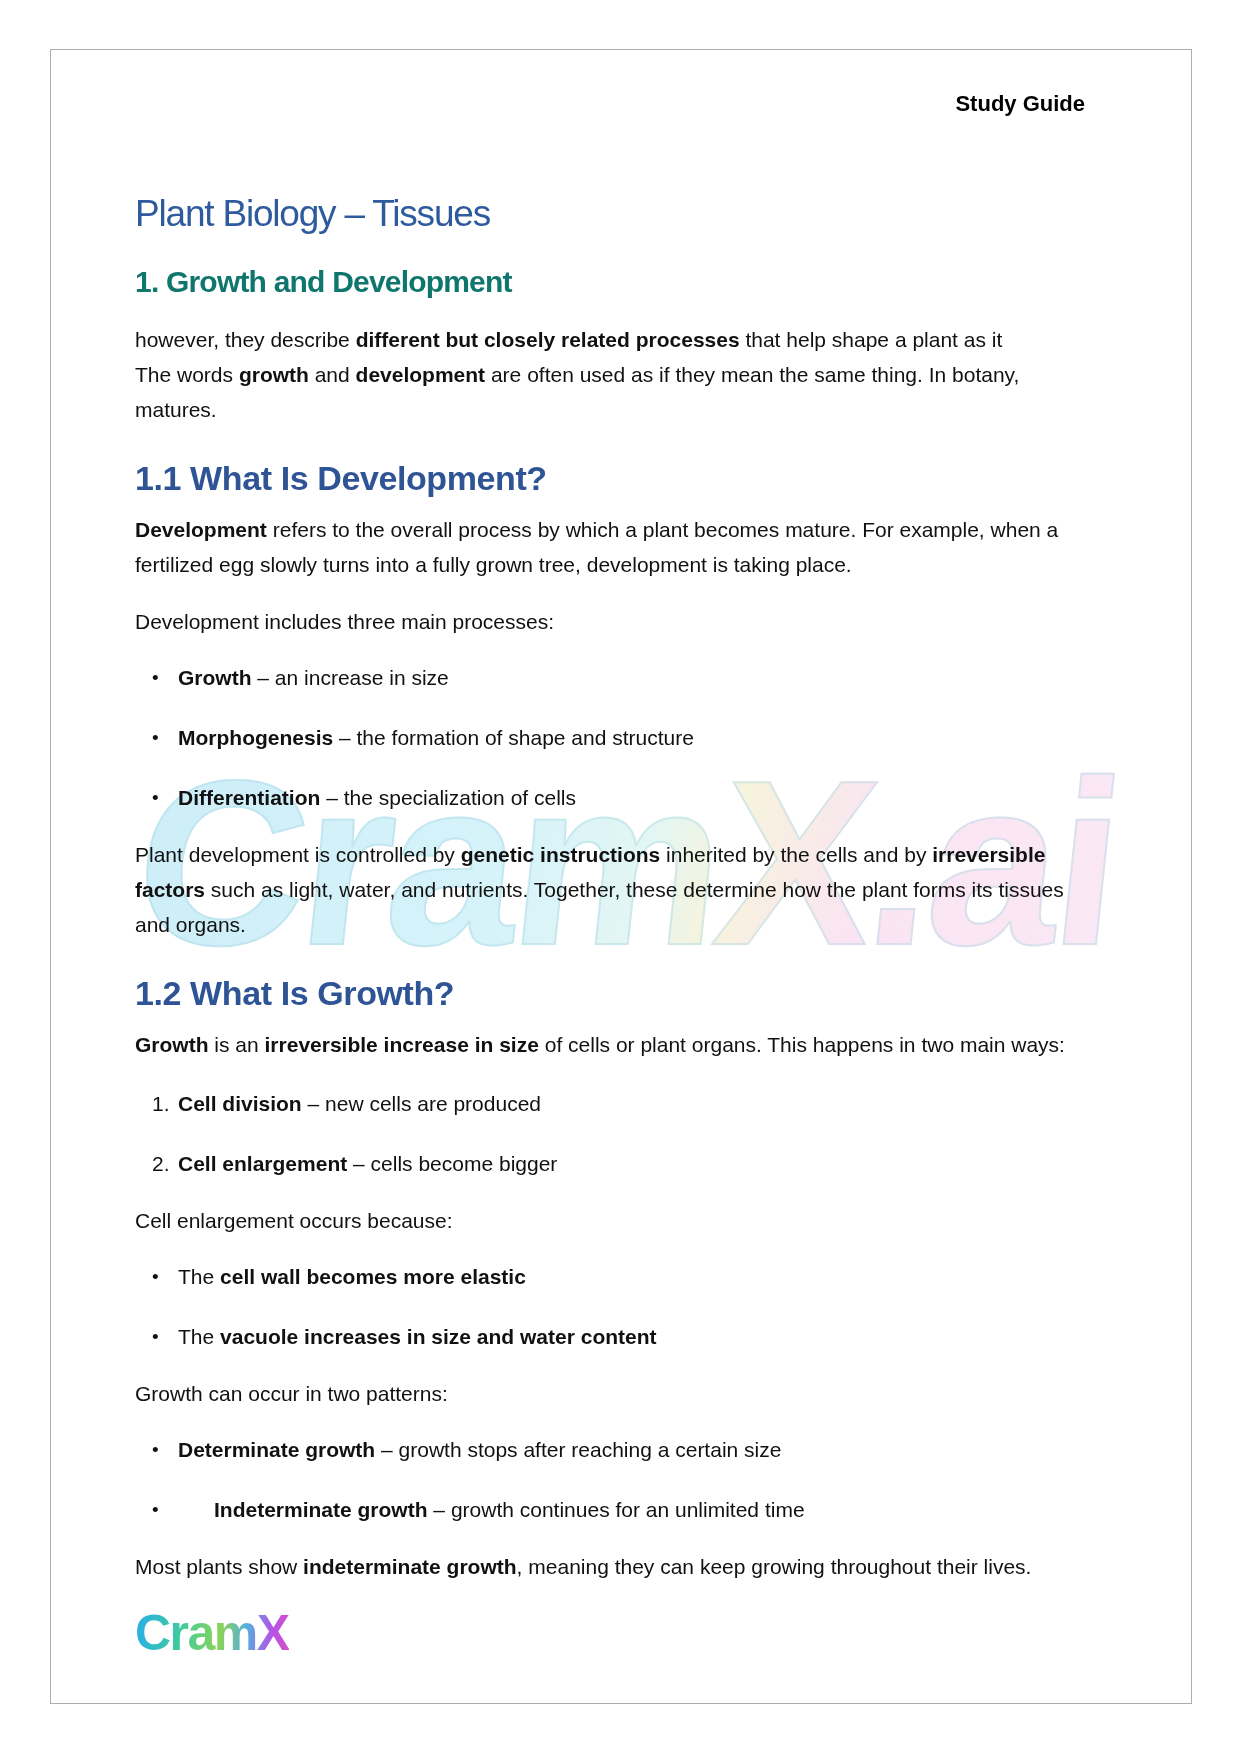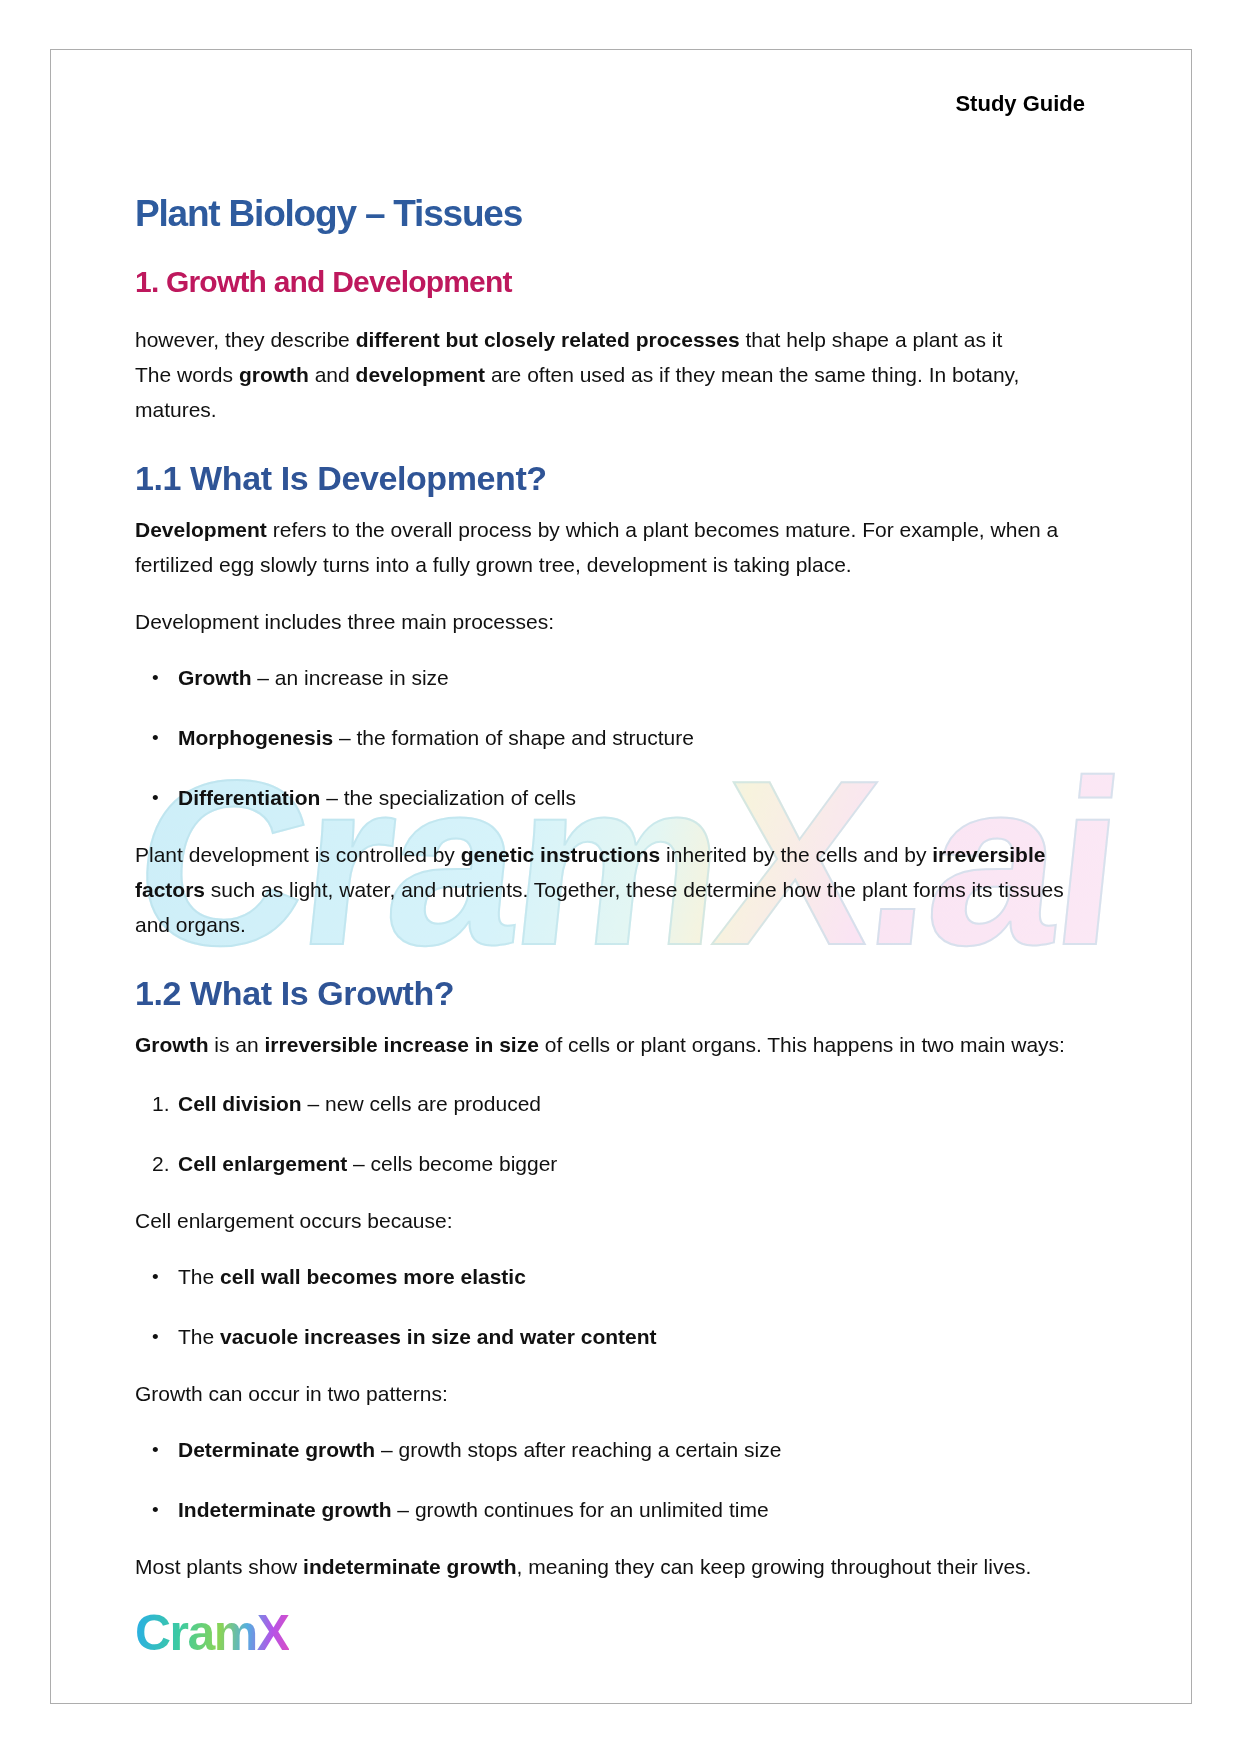--- a/index.html
+++ b/index.html
@@ -41,29 +41,29 @@
     color: #111;
   }
 
   .study-guide {
     margin-top: 87px;
     text-align: right;
     font-size: 22px; line-height: 33px; font-weight: bold; color: #000;
   }
   .title {
     margin-top: 71px;
-    font-size: 37px; line-height: 45px; font-weight: bold;
+    font-size: 37px; line-height: 45px; font-weight: normal;
     letter-spacing: -1.2px;
     color: #2e5b9e;
   }
   .h2 {
     margin-top: 28px;
     font-size: 30px; line-height: 36px; font-weight: bold;
     letter-spacing: -0.8px;
-    color: #be185d;
+    color: #0f766e;
   }
   .h3 {
     margin-top: 35px;
     font-size: 34px; line-height: 33px; font-weight: bold;
     letter-spacing: -0.4px;
     color: #2f5496;
   }
   .p { margin-top: 22px; font-size: 21px; }
   .h3 + .p { margin-top: 17px; }
   .line { line-height: 35px; white-space: nowrap; }
@@ -142,21 +142,21 @@
         </div>
         <div class="list ul">
           <div class="li"><div class="marker">•</div><div class="li-text" style="display: inline;"><span class="t">The </span><span class="b">cell wall becomes more elastic</span></div></div>
           <div class="li"><div class="marker">•</div><div class="li-text" style="display: inline;"><span class="t">The </span><span class="b">vacuole increases in size and water content</span></div></div>
         </div>
         <div class="p">
           <div class="line"><span class="t">Growth can occur in two patterns:</span></div>
         </div>
         <div class="list ul">
           <div class="li"><div class="marker">•</div><div class="li-text" style="display: inline;"><span class="b">Determinate growth</span><span class="t"> – growth stops after reaching a certain size</span></div></div>
-          <div class="li"><div class="marker">•</div><div class="li-text" style="display: inline;"><span class="b">Indeterminate growth</span><span class="t"> – growth continues for an unlimited time</span></div></div>
+          <div class="li"><div class="marker">•</div><div class="li-text" style="display: inline; margin-left: 36px;"><span class="b">Indeterminate growth</span><span class="t"> – growth continues for an unlimited time</span></div></div>
         </div>
         <div class="p">
           <div class="line"><span class="t">Most plants show </span><span class="b">indeterminate growth</span><span class="t">, meaning they can keep growing throughout their lives.</span></div>
         </div>
       </div>
 
     <div class="logo">CramX</div>
   </div>
 </div>
 

